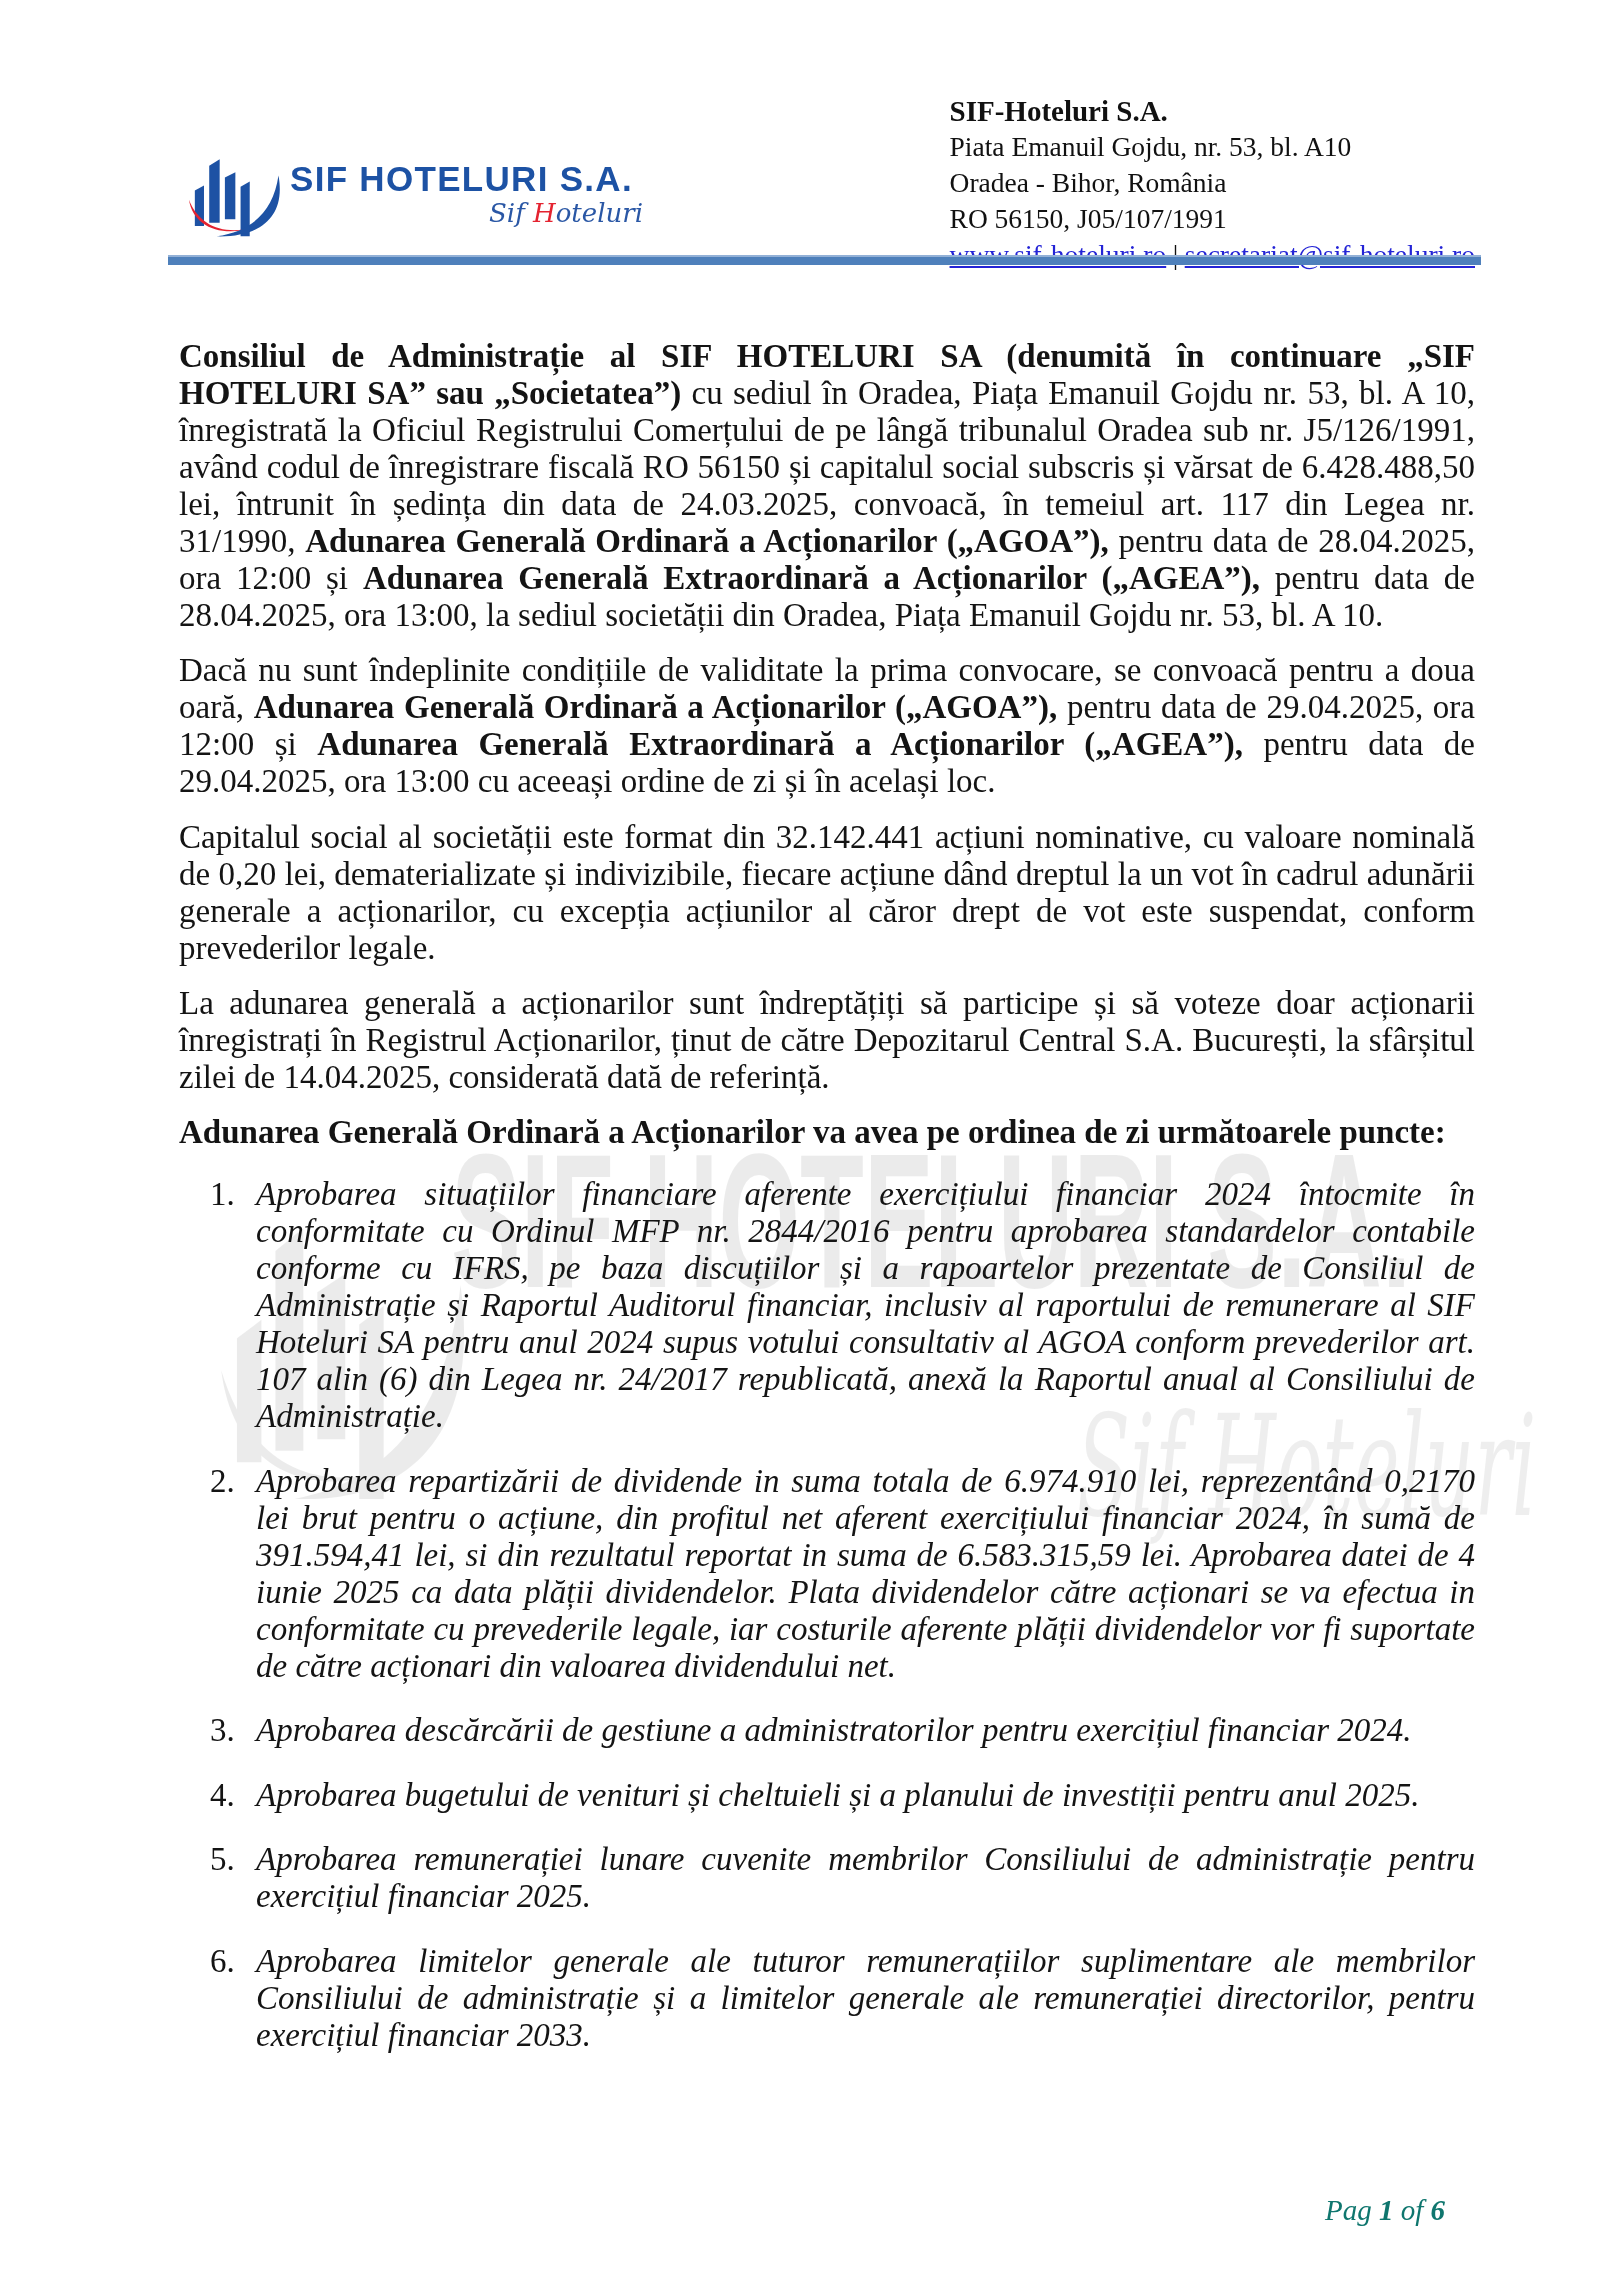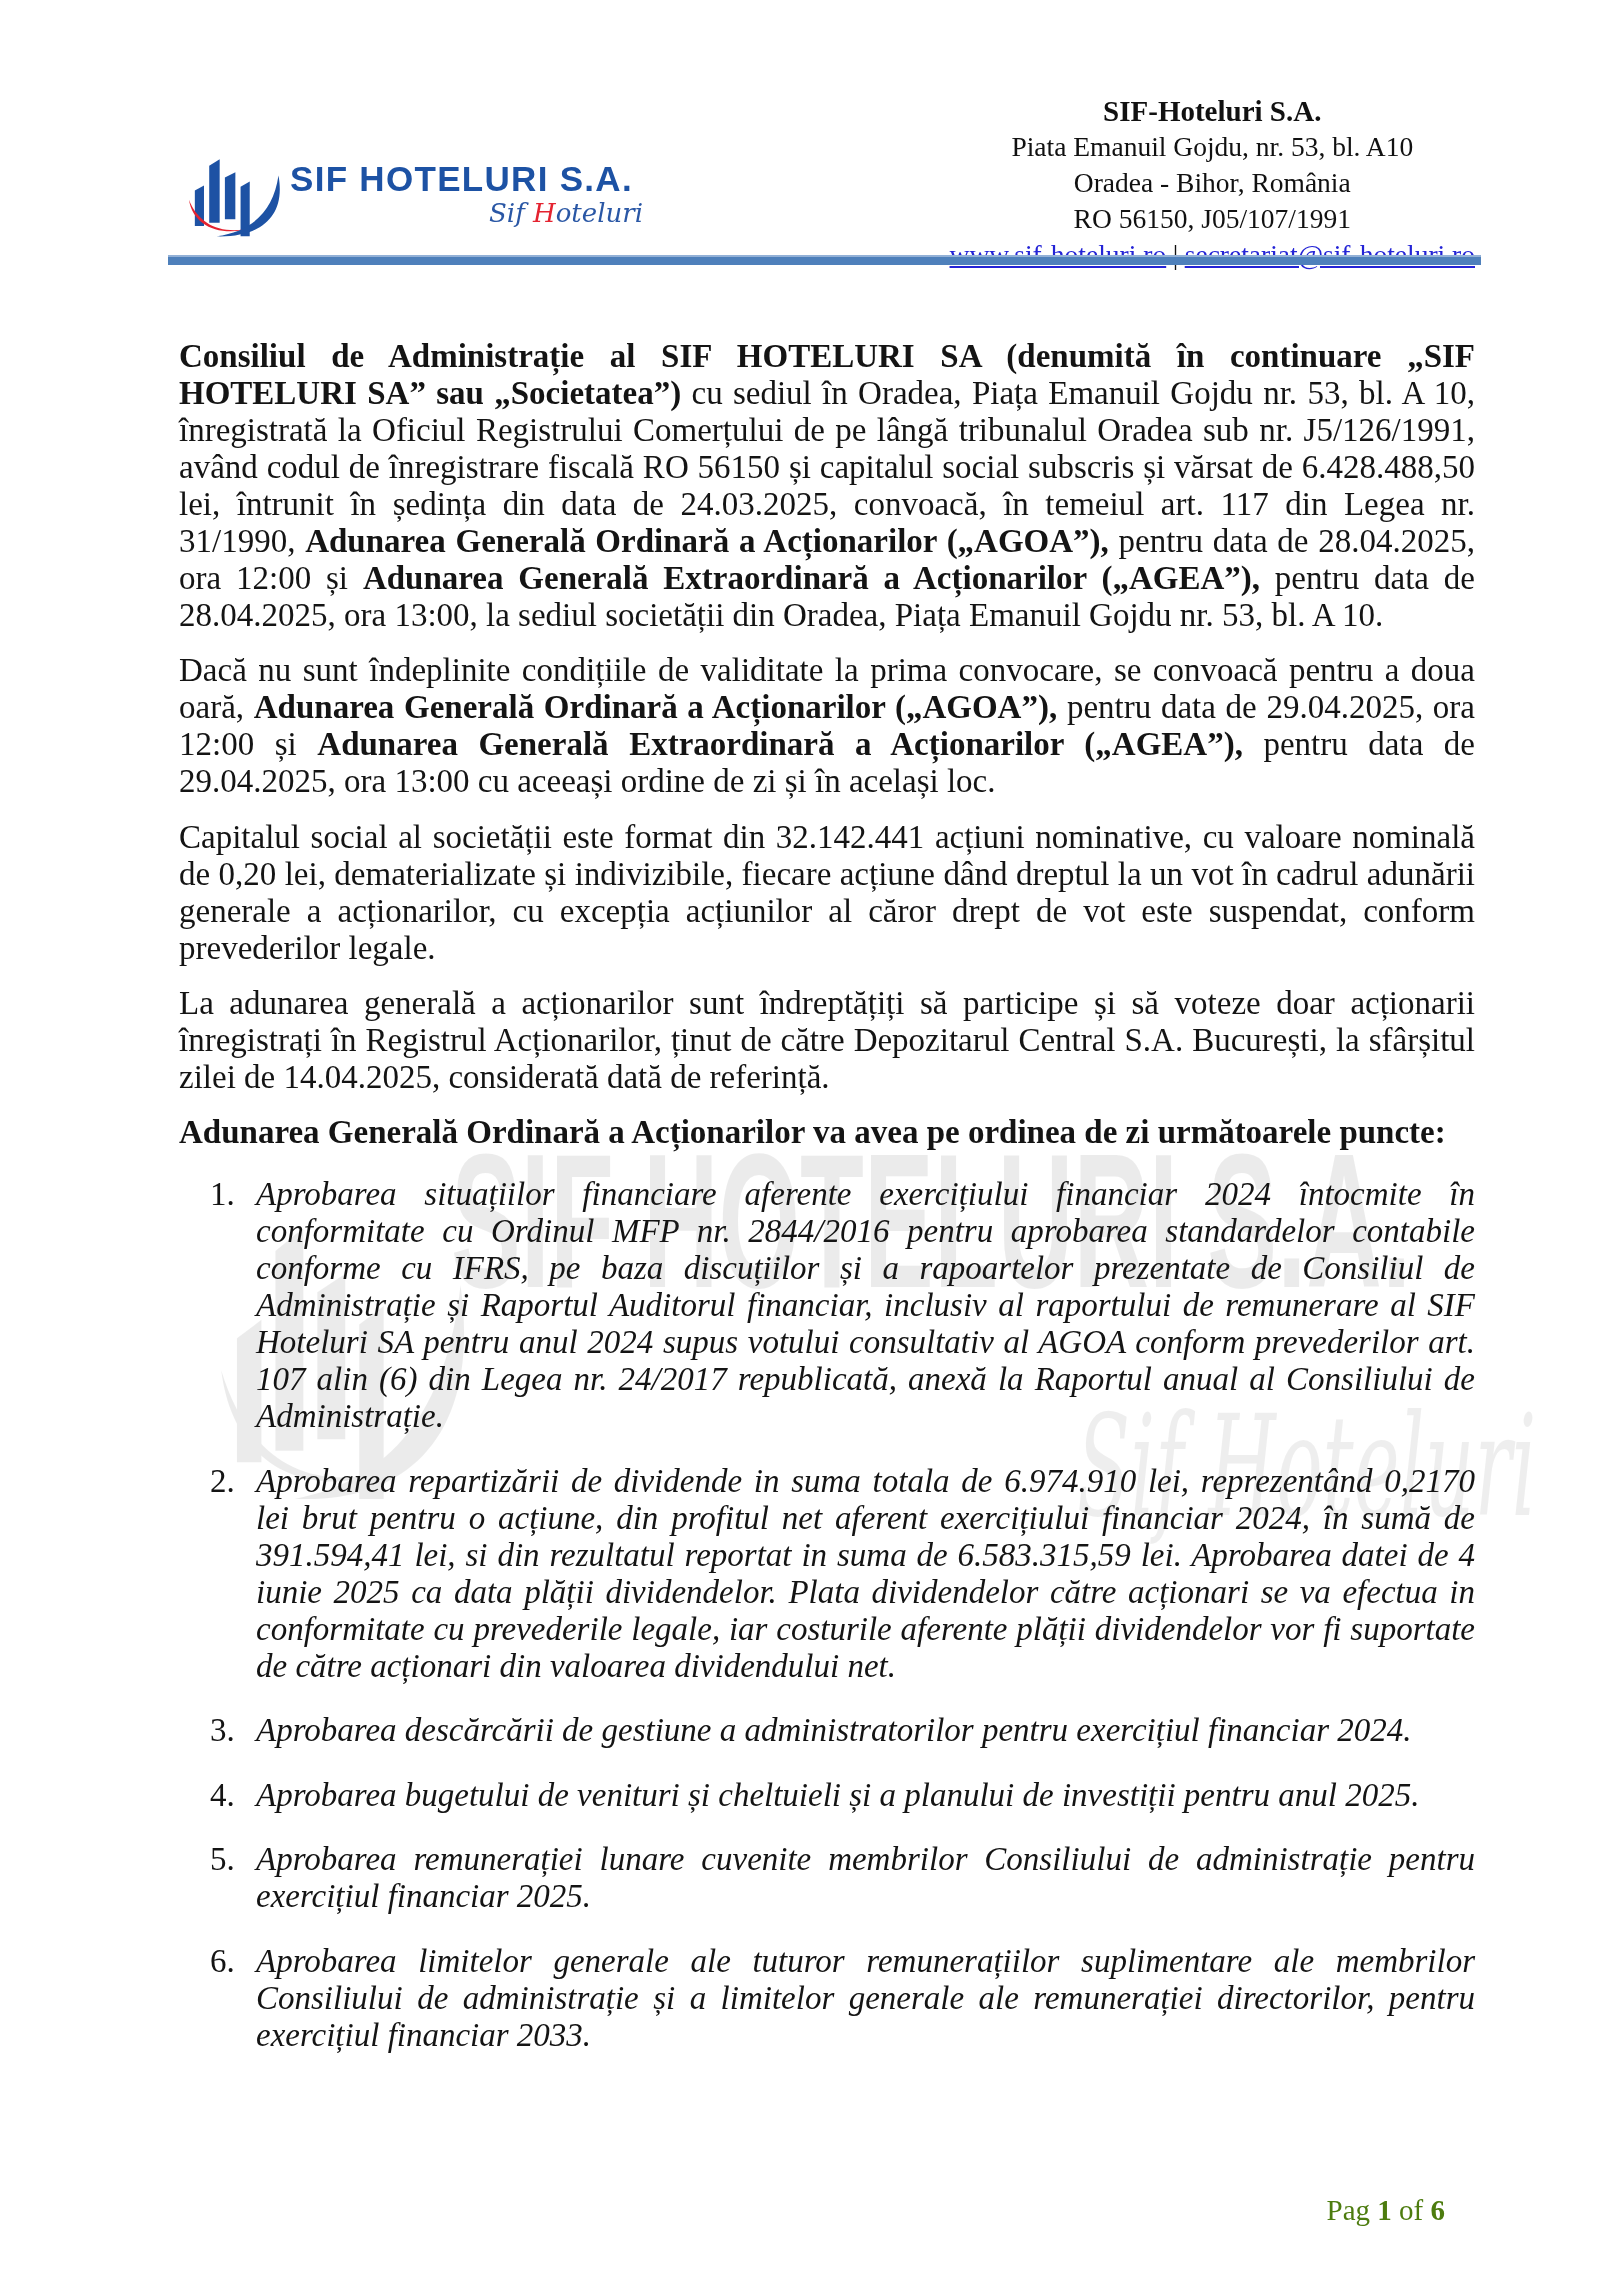--- a/index.html
+++ b/index.html
@@ -23,21 +23,21 @@
   }
   .logo-script{
     position:absolute;left:302px;top:63px;
     font-family:"DejaVu Serif",serif;font-style:italic;
     font-size:26px;color:#2a57a5;white-space:nowrap;
   }
   .logo-script .red{color:#e42330;}
 
   .header-right{
     position:absolute;top:93px;right:148px;z-index:3;
-    text-align:center;font-size:27.5px;line-height:36px;color:#111;
+    text-align:left;font-size:27.5px;line-height:36px;color:#111;
   }
   .header-right .company{font-weight:bold;font-size:29px;}
   .hlink{color:#2323d6;text-decoration:underline;}
   .link-sep{color:#111;padding:0 6.5px;}
 
   .divider{
     position:absolute;left:168px;top:255px;width:1313px;height:9.8px;
     background:#4e80bb;border-top:2px solid #93b1d7;box-sizing:border-box;z-index:3;
   }
 
@@ -60,21 +60,21 @@
   .b{font-weight:bold;}
   .agenda-heading{font-weight:bold;}
   .agenda{margin-top:25px;}
   .agenda-item{display:flex;margin-bottom:27.5px;}
   .agenda-item .num{flex:0 0 77px;padding-left:31px;box-sizing:border-box;}
   .agenda-item .txt{flex:1;text-align:justify;font-style:italic;}
 
   
   .footer{
     position:absolute;right:178px;top:2194px;z-index:2;
-    font-size:29px;color:#4d7c0f;
+    font-size:29px;color:#0f766e;font-style:italic;
   }
   .footer .b{font-weight:bold;}
 </style>
 </head>
 <body>
 
 <div class="page">
 
   <div class="watermark">
     <svg class="wm-icon" width="262" height="340" viewBox="0 0 150 148" preserveAspectRatio="none">

